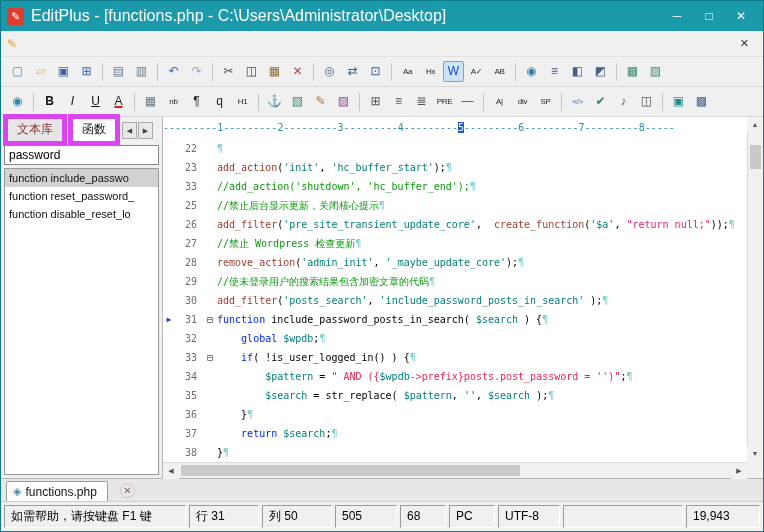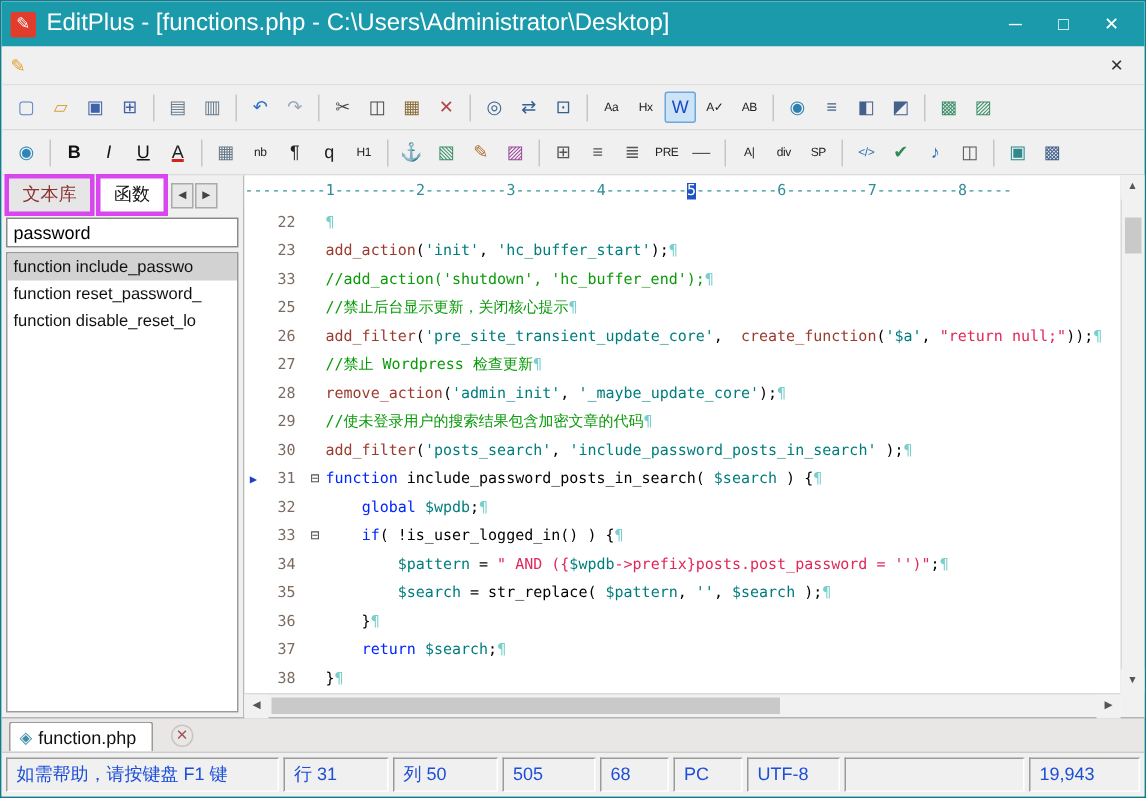--- a/index.html
+++ b/index.html
@@ -25,21 +25,21 @@
   .tbtn.sm { font-size:8px; letter-spacing:-0.3px; padding:0 1px; }
   .tbtn.on { background:#cde4f7; border-color:#6da7dc; }
   .tsep { width:1px; height:18px; background:#c6c6c6; margin:0 4px; }
 
   
   .main { flex:1; display:flex; min-height:0; }
 
   
   .sidebar { width:162px; flex:0 0 162px; background:#f0f0f0; border-right:1px solid #b9b9b9; display:flex; flex-direction:column; }
   .side-tabs { height:24px; display:flex; align-items:center; padding:2px 2px 0 2px; font-size:12px; }
-  .side-tab { padding:2px 9px 3px 9px; border:3px solid #d946ef; background:#e6e6e6; margin-right:1px; white-space:nowrap; }
+  .side-tab { padding:2px 9px 3px 9px; border:5px solid #d946ef; background:#e6e6e6; margin-right:1px; white-space:nowrap; }
   .side-tab:first-child { color:#8b3030; }
   .side-tab.active { background:#fff; color:#111; }
   .spin { width:15px; height:17px; line-height:15px; text-align:center; font-size:7px; border:1px solid #aaa; background:#e8e8e8; color:#444; margin-left:1px; }
   .side-search { height:20px; margin:4px 3px 3px 3px; border:1px solid #8a8a8a; font-size:12px; padding:0 4px; font-family:"Liberation Sans",sans-serif; }
   .side-list { flex:1; background:#fff; border:1px solid #9a9a9a; margin:0 3px 3px 3px; overflow:hidden; }
   .li { height:18px; line-height:18px; font-size:11px; padding:0 4px; white-space:nowrap; overflow:hidden; color:#111; }
   .li.sel { background:#d2d2d2; }
 
   
   .editor { flex:1; position:relative; background:#fff; min-width:0; }
@@ -69,21 +69,21 @@
   .corner { position:absolute; right:0; bottom:0; width:16px; height:16px; background:#f1f1f1; }
 
   
   .tabbar { height:23px; background:#e9e7e6; border-top:1px solid #b5b5b5; display:flex; align-items:flex-end; padding:0 5px; flex:0 0 auto; }
   .file-tab { background:#fff; border:1px solid #9a9a9a; border-bottom:none; border-radius:2px 2px 0 0; height:20px; display:flex; align-items:center; gap:4px; font-size:12px; padding:0 10px 0 6px; color:#111; }
   .tab-ico { color:#3f8fa8; font-size:11px; }
   .tab-close { margin-left:12px; font-size:10px; color:#a05252; width:15px; height:15px; line-height:14px; text-align:center; border:1px solid #cfc2c2; border-radius:8px; margin-bottom:3px; }
 
   
   .statusbar { height:30px; background:#f0f0f0; border-top:1px solid #cccccc; display:flex; gap:3px; padding:3px 3px; flex:0 0 auto; }
-  .seg { background:#f0f0f0; border:1px solid; border-color:#9b9b9b #ffffff #ffffff #9b9b9b; font-size:12px; line-height:16px; padding:2px 6px; white-space:nowrap; overflow:hidden; color:#1d4ed8; }
+  .seg { background:#f0f0f0; border:1px solid; border-color:#9b9b9b #ffffff #ffffff #9b9b9b; font-size:12px; line-height:16px; padding:2px 6px; white-space:nowrap; overflow:hidden; color:#000000; }
 </style>
 </head>
 <body>
 
 <div id="window">
 
   <div class="titlebar">
     <span class="app-icon">✎</span>
     <span class="title">EditPlus - [functions.php - C:\Users\Administrator\Desktop]</span>
     <span class="win-btns">
@@ -220,21 +220,21 @@
         <span class="hthumb"></span>
         <span class="sb-arrow" style="right:0;top:0;">▶</span>
       </div>
       <div class="corner"></div>
     </div>
   </div>
 
   <div class="tabbar">
     <div class="file-tab">
       <span class="tab-ico">◈</span>
-      <span>function.php</span>
+      <span>functions.php</span>
     </div>
     <span class="tab-close">✕</span>
   </div>
 
   <div class="statusbar" id="statusBar">
       <div class="seg" style="min-width: 182px;">如需帮助，请按键盘 F1 键</div>
       <div class="seg" style="min-width: 70px;">行 31</div>
       <div class="seg" style="min-width: 70px;">列 50</div>
       <div class="seg" style="min-width: 62px;">505</div>
       <div class="seg" style="min-width: 46px;">68</div>

